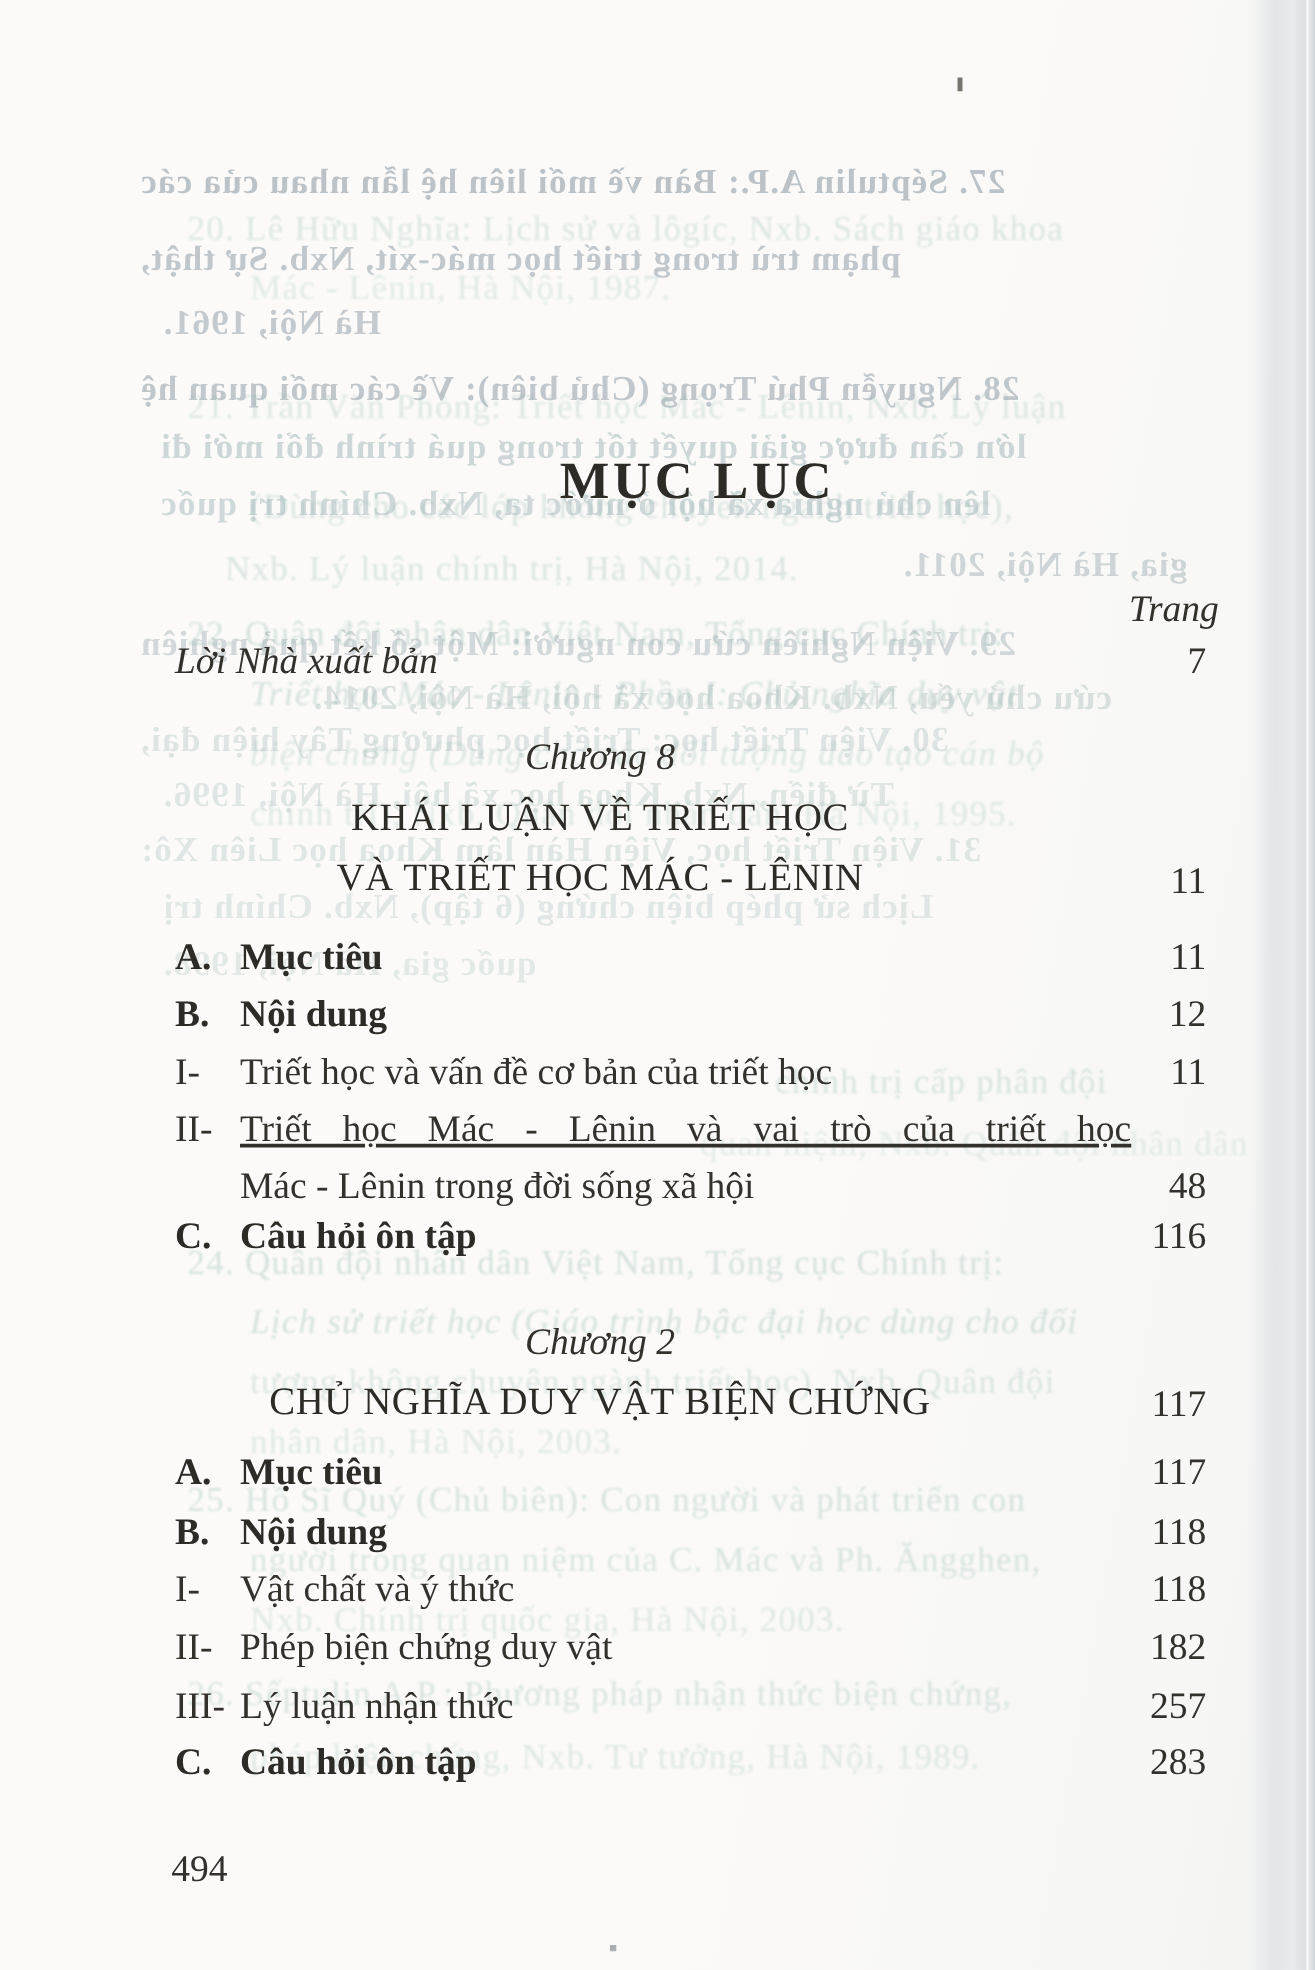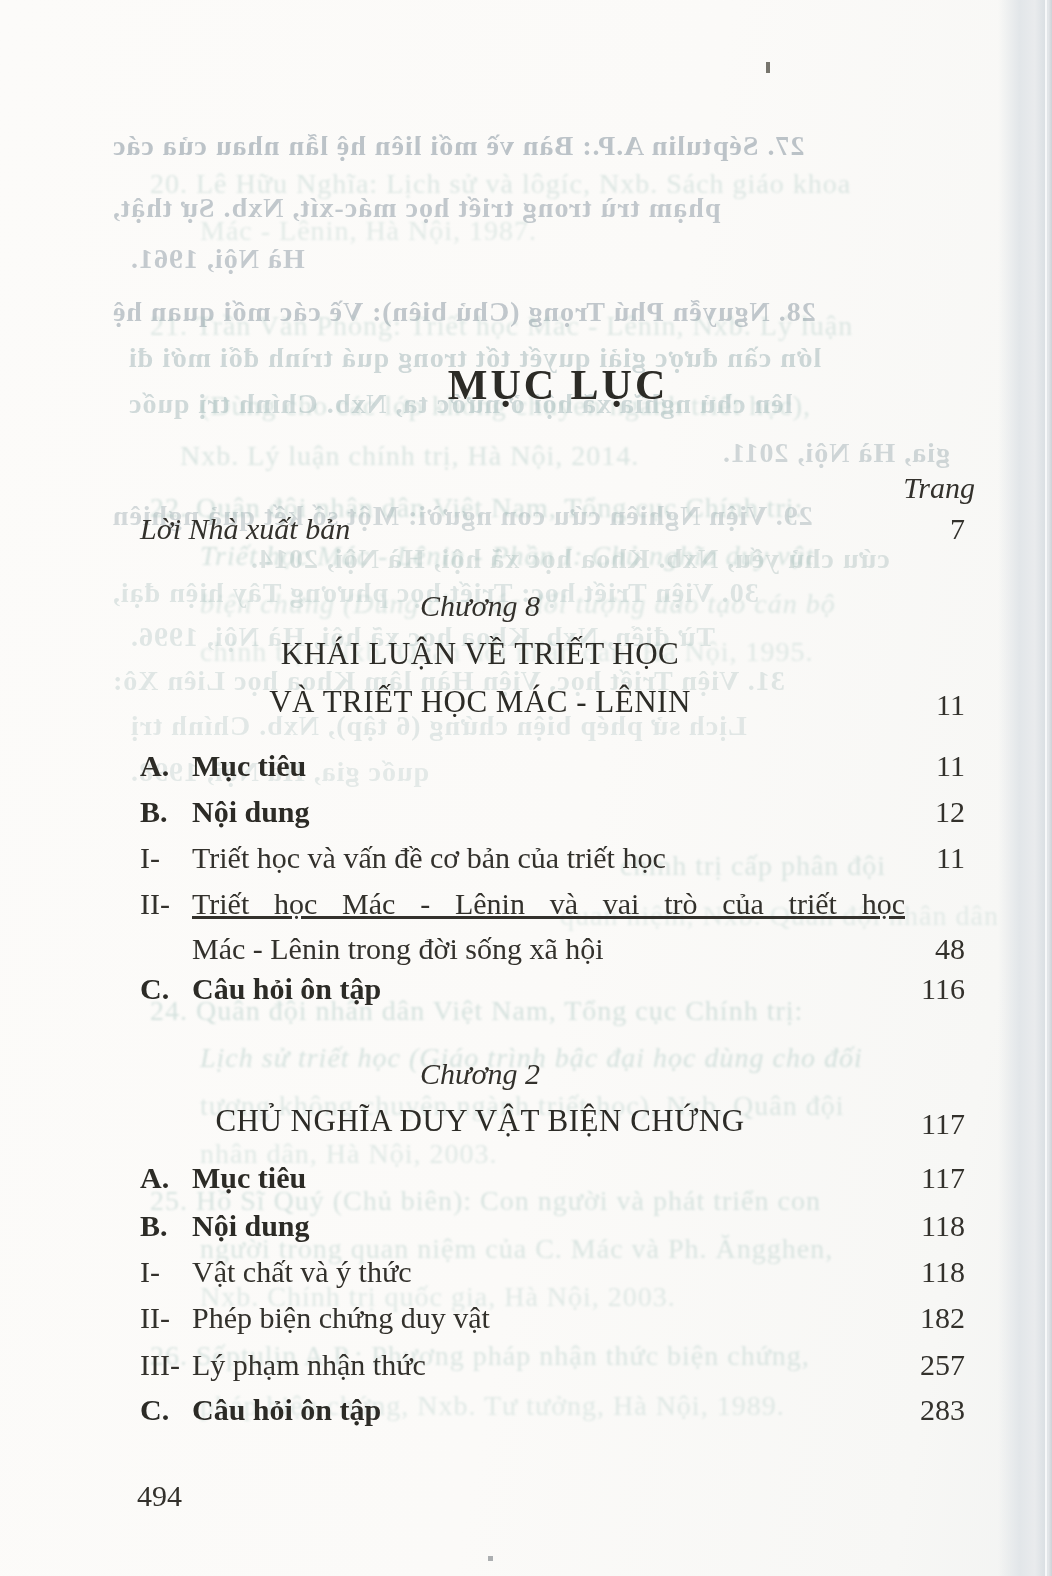--- a/index.html
+++ b/index.html
@@ -153,21 +153,21 @@
   </div>
   <div class="row" style="top:1255px">
     <span class="marker">I-</span><span>Vật chất và ý thức</span>
     <span class="num">118</span>
   </div>
   <div class="row" style="top:1301px">
     <span class="marker">II-</span><span>Phép biện chứng duy vật</span>
     <span class="num">182</span>
   </div>
   <div class="row" style="top:1348px">
-    <span class="marker">III-</span><span>Lý phạm nhận thức</span>
+    <span class="marker">III-</span><span>Lý luận nhận thức</span>
     <span class="num">257</span>
   </div>
   <div class="row" style="top:1393px">
     <span class="marker bold">C.</span><span class="bold">Câu hỏi ôn tập</span>
     <span class="num">283</span>
   </div>
 
   <div class="folio" style="top:1479px">494</div>
 </div>
 

